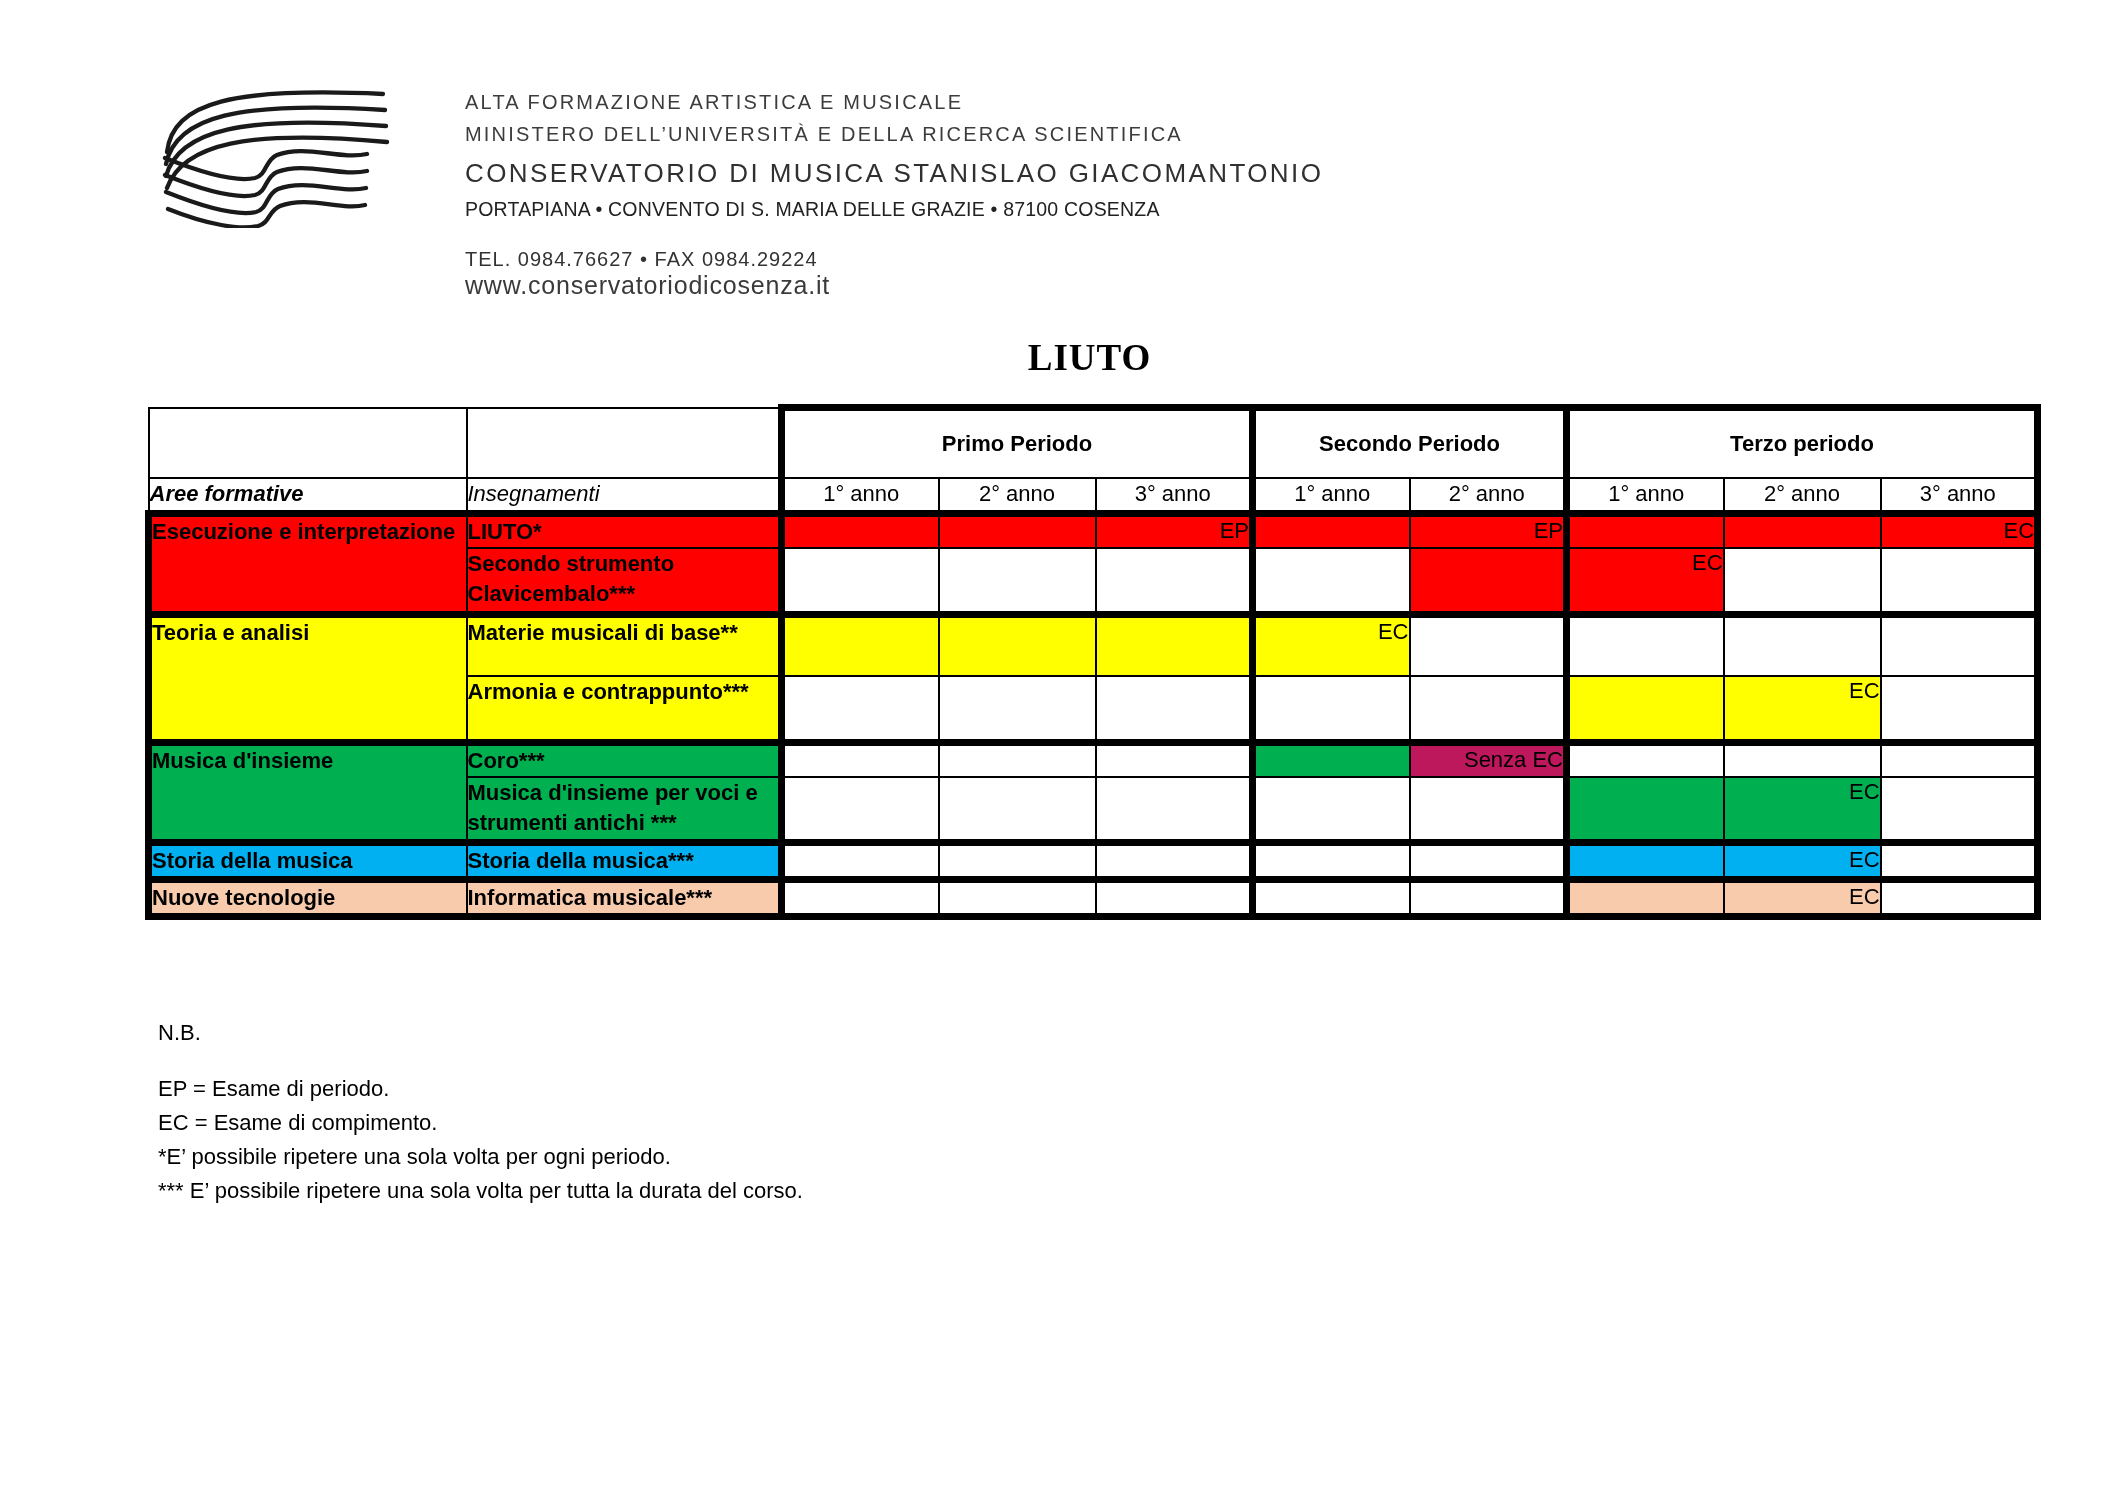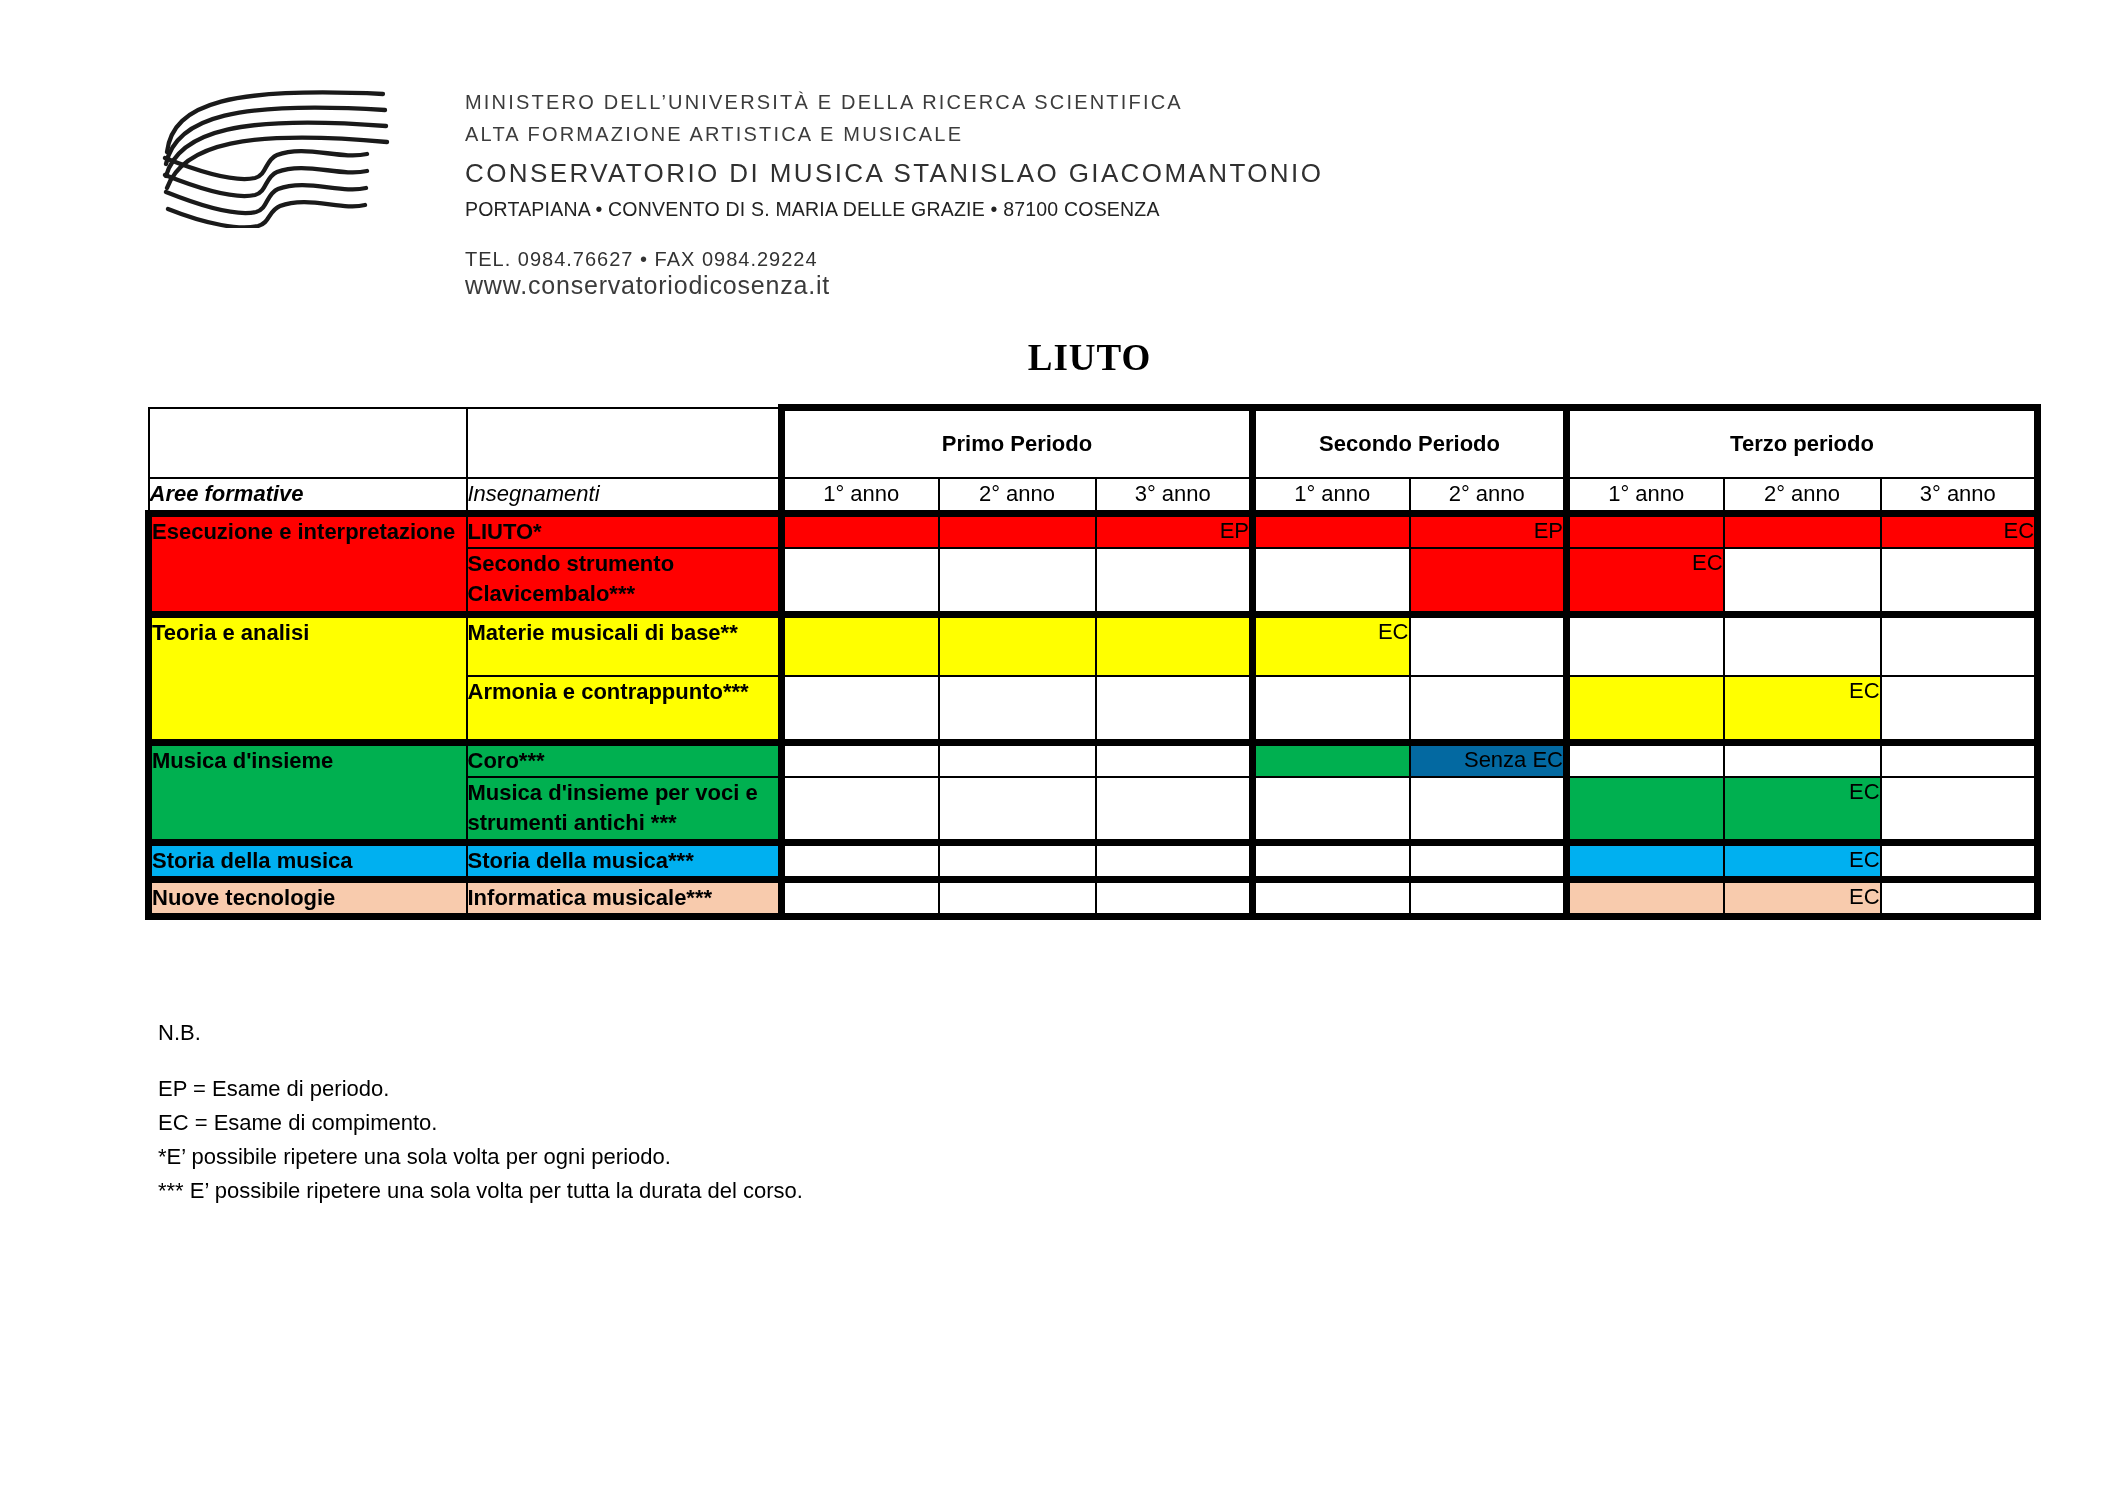--- a/index.html
+++ b/index.html
@@ -75,22 +75,22 @@
     <path d="M11,86 C21,38 84,23 230,32"></path>
     <path d="M11,98 C24,52 88,37 231,48"></path>
     <path d="M12,110 C28,66 92,51 232,64"></path>
     <path d="M10,80 C50,96 82,104 100,100 C112,97 110,82 122,77 C150,66 185,82 212,76"></path>
     <path d="M10,97 C50,113 82,121 100,117 C112,114 110,99 122,94 C150,83 185,99 212,93"></path>
     <path d="M11,114 C51,130 83,138 101,134 C113,131 111,116 123,111 C151,100 186,116 211,110"></path>
     <path d="M13,131 C53,147 85,152 103,148 C115,145 113,133 125,128 C153,117 187,133 210,127"></path>
   </svg>
 
   <div class="hblock">
+    <div class="h-min">ALTA FORMAZIONE ARTISTICA E MUSICALE</div>
     <div class="h-min">MINISTERO DELL’UNIVERSITÀ E DELLA RICERCA SCIENTIFICA</div>
-    <div class="h-min">ALTA FORMAZIONE ARTISTICA E MUSICALE</div>
     <div class="h-cons">CONSERVATORIO DI MUSICA STANISLAO GIACOMANTONIO</div>
     <div class="h-addr">PORTAPIANA • CONVENTO DI S. MARIA DELLE GRAZIE • 87100 COSENZA</div>
     <div class="h-tel">TEL. 0984.76627 • FAX 0984.29224</div>
     <div class="h-web">www.conservatoriodicosenza.it</div>
   </div>
 
   <div class="doc-title">LIUTO</div>
 
   <div class="tbl-wrap">
     <table class="plan">
@@ -174,21 +174,21 @@
             <td class="val bb" style="background: rgb(255, 255, 0);">EC</td>
             <td class="val br bb" style="background: rgb(255, 255, 255);"></td>
           </tr>
           <tr>
             <td class="area bl bb" rowspan="2" style="background: rgb(0, 176, 80);">Musica d'insieme</td>
             <td class="subject br" style="background: rgb(0, 176, 80);">Coro***</td>
             <td class="val" style="background: rgb(255, 255, 255);"></td>
             <td class="val" style="background: rgb(255, 255, 255);"></td>
             <td class="val br" style="background: rgb(255, 255, 255);"></td>
             <td class="val" style="background: rgb(0, 176, 80);"></td>
-            <td class="val br" style="background: #0369a1; padding-left: 11px;">Senza EC</td>
+            <td class="val br" style="background: #be185d; padding-left: 11px;">Senza EC</td>
             <td class="val" style="background: rgb(255, 255, 255);"></td>
             <td class="val" style="background: rgb(255, 255, 255);"></td>
             <td class="val br" style="background: rgb(255, 255, 255);"></td>
           </tr>
           <tr>
             <td class="subject br bb" style="background: rgb(0, 176, 80);">Musica d'insieme per voci e strumenti antichi ***</td>
             <td class="val bb" style="background: rgb(255, 255, 255);"></td>
             <td class="val bb" style="background: rgb(255, 255, 255);"></td>
             <td class="val br bb" style="background: rgb(255, 255, 255);"></td>
             <td class="val bb" style="background: rgb(255, 255, 255);"></td>

